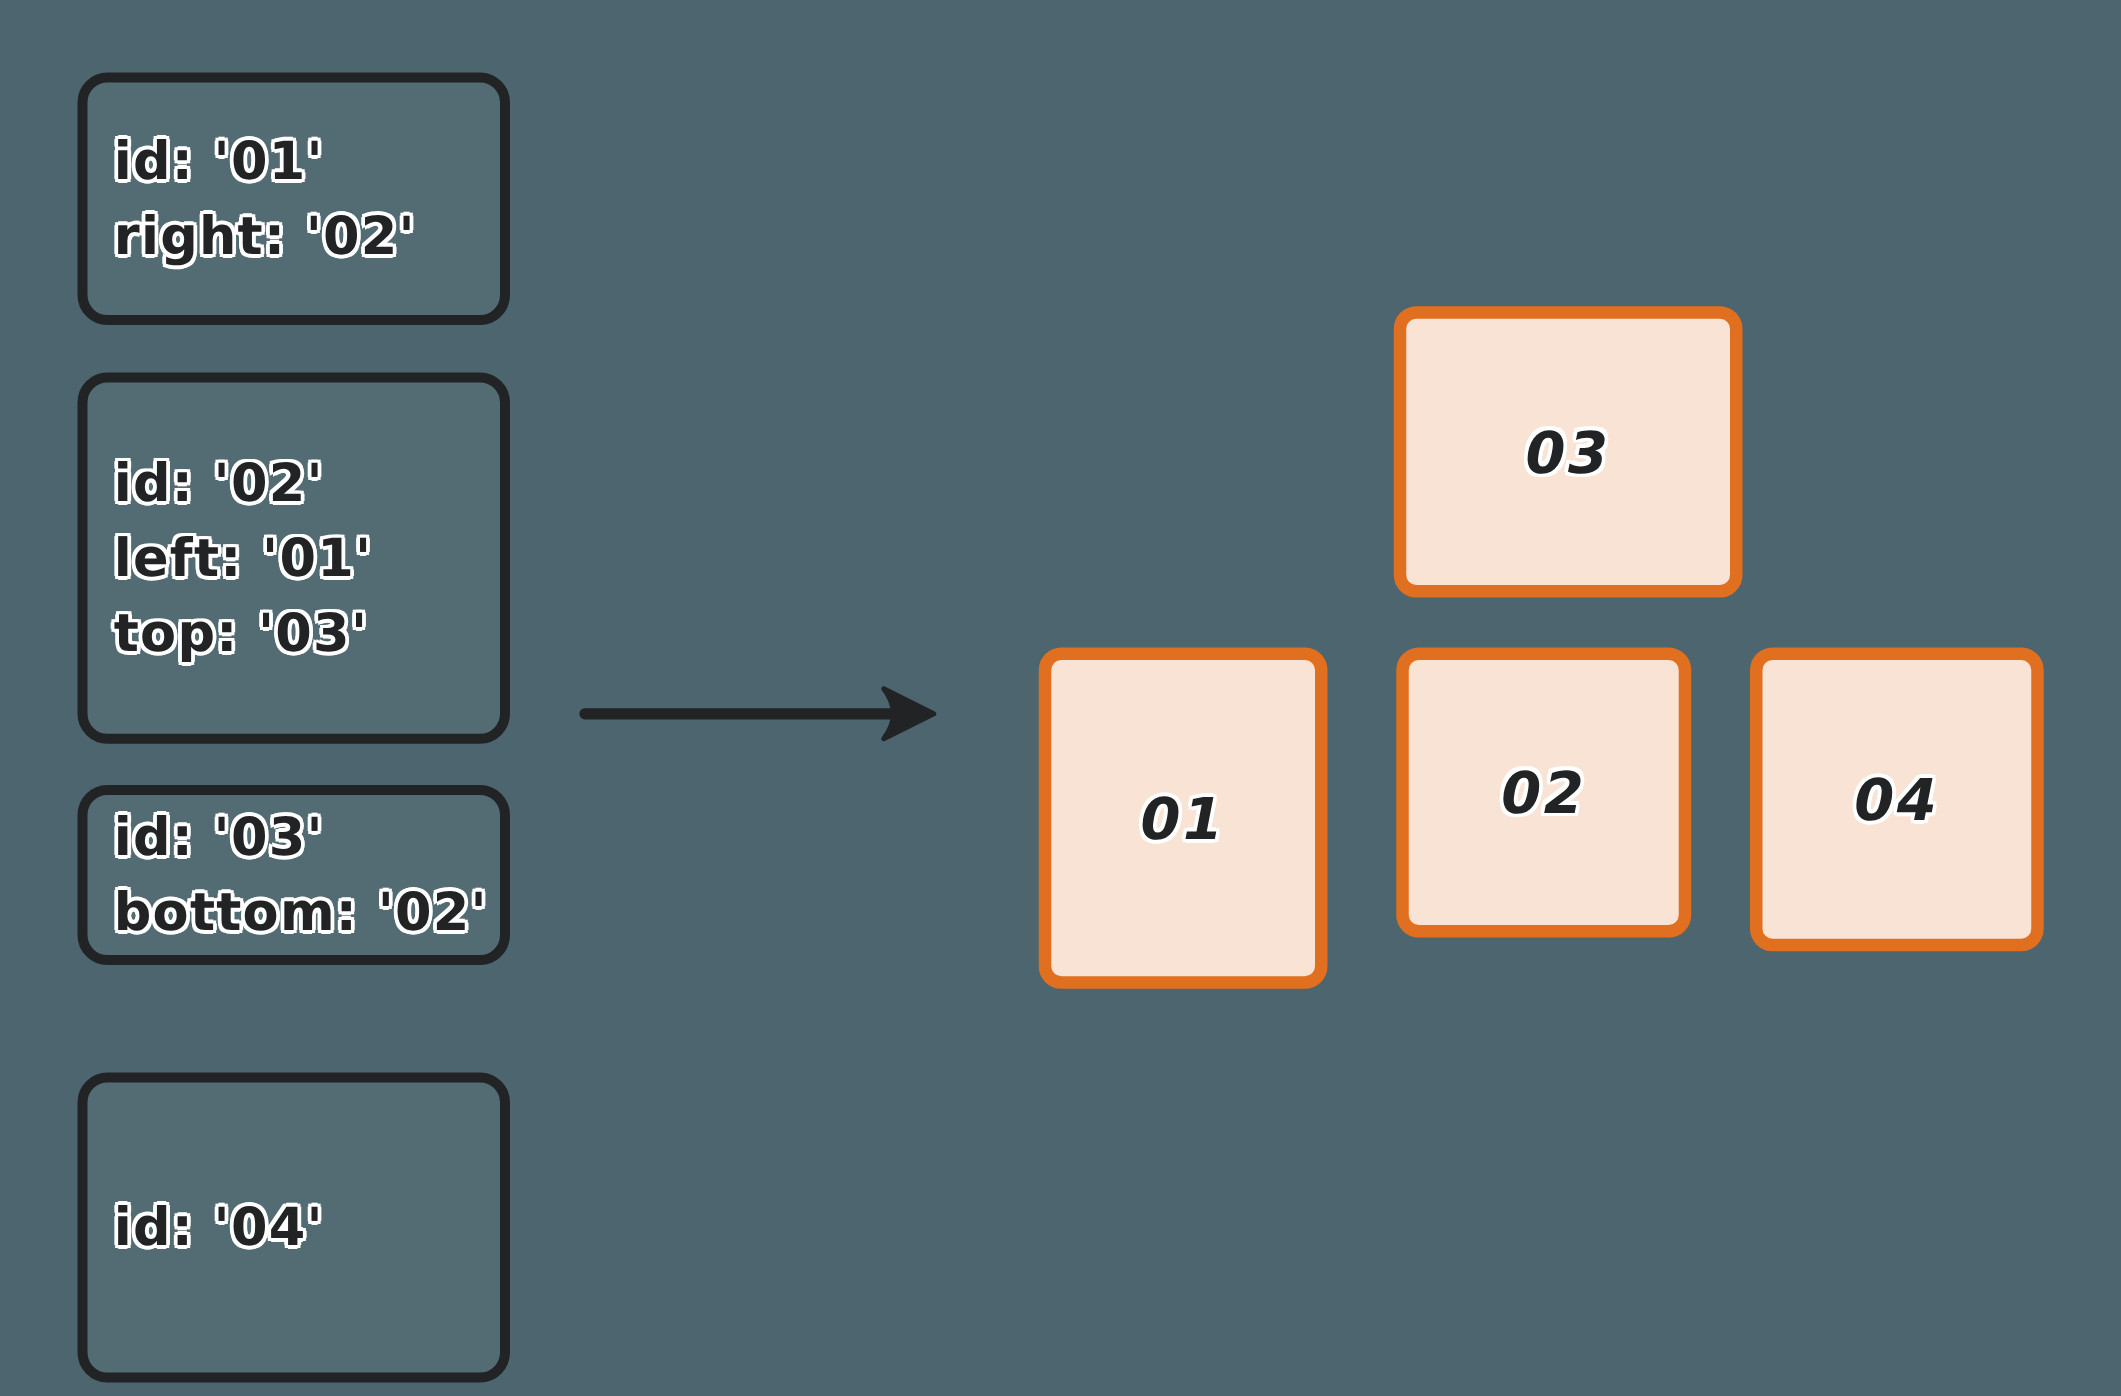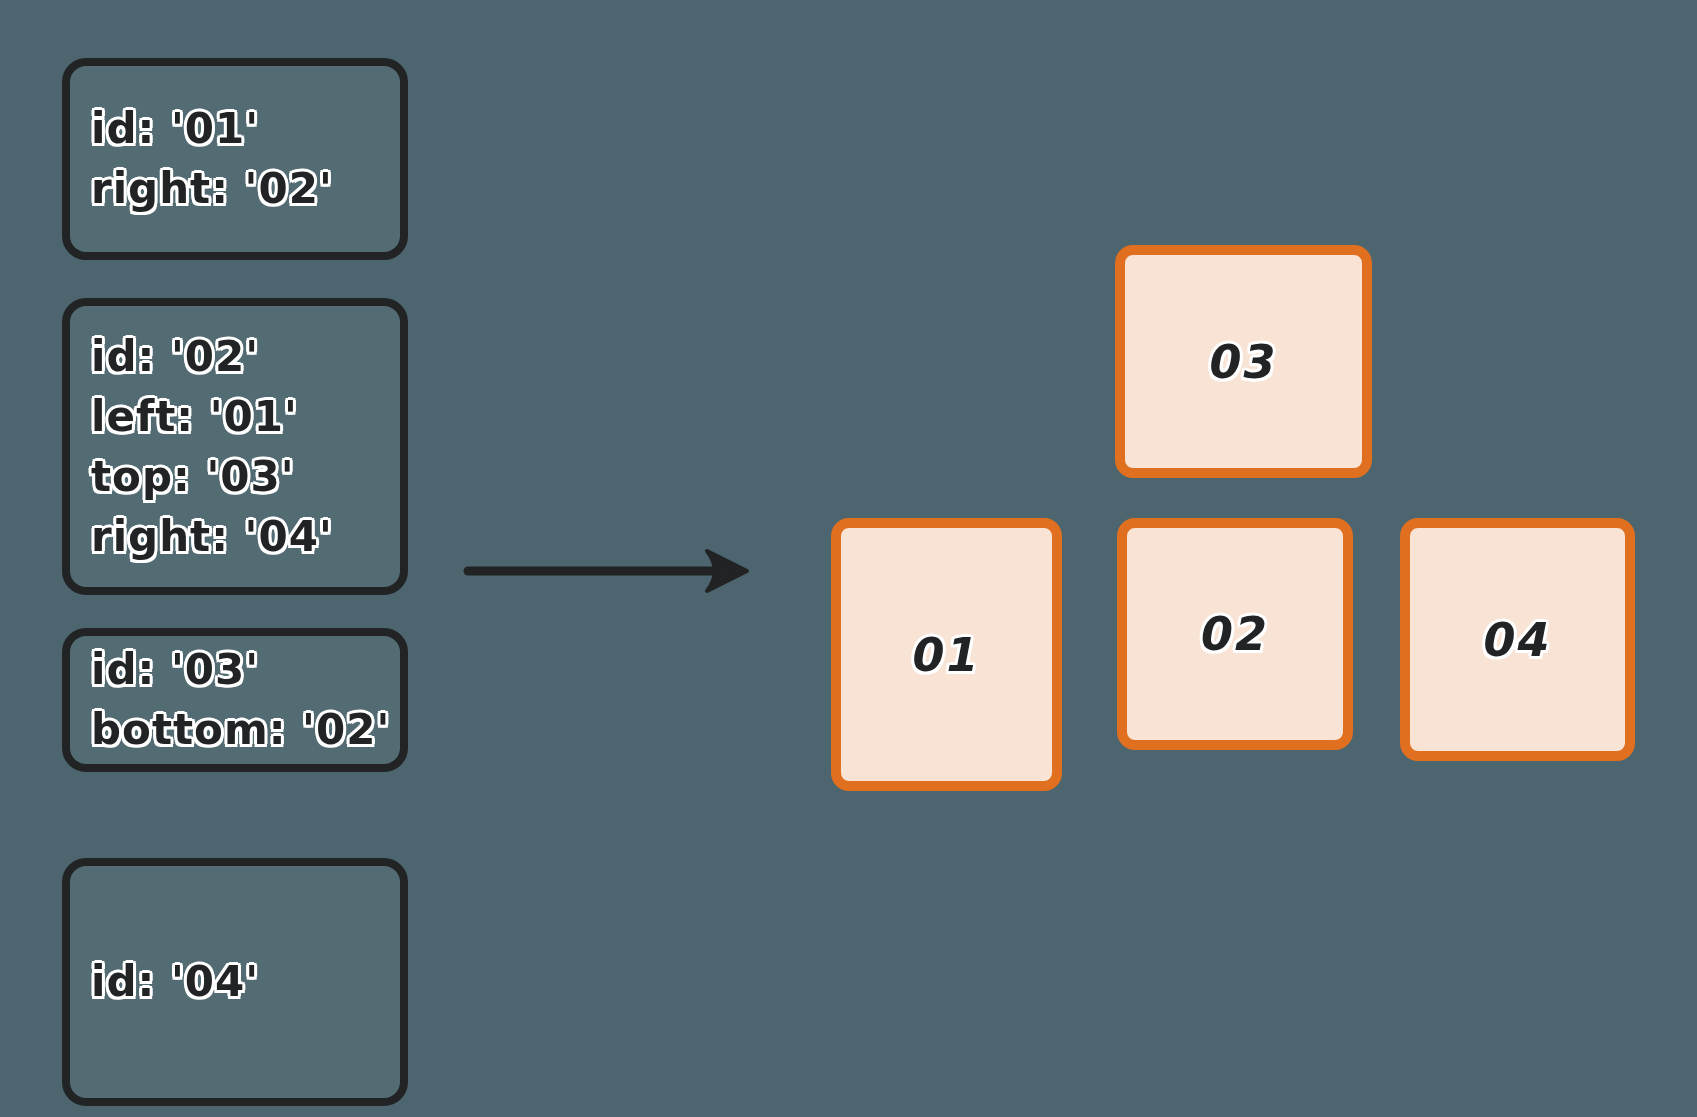--- a/index.html
+++ b/index.html
@@ -62,21 +62,21 @@
   .node {
     position: absolute;
     box-sizing: border-box;
     border: 10px solid var(--node_border, #e0701f);
     border-radius: 18px;
     background: var(--node_fill, #f8e3d4);
     display: flex;
     align-items: center;
     justify-content: center;
   }
-  #node-03 { left: 1115px; top: 245px; width: 257px; height: 233px; }
+  #node-03 { left: 1115px; top: 245px; width: 279px; height: 233px; }
   #node-01 { left: 831px;  top: 518px; width: 231px; height: 273px; }
   #node-02 { left: 1117px; top: 518px; width: 236px; height: 232px; }
   #node-04 { left: 1400px; top: 518px; width: 235px; height: 243px; }
 
   .node-label {
     font-size: 46px;
     font-weight: bold;
     font-style: italic;
     color: var(--ink, #212325);
     letter-spacing: 2px;
@@ -94,21 +94,20 @@
 
   <div class="spec-card" id="card-a">
     <span class="spec-line">id: '01'</span>
     <span class="spec-line">right: '02'</span>
   </div>
 
   <div class="spec-card" id="card-b">
     <span class="spec-line">id: '02'</span>
     <span class="spec-line">left: '01'</span>
     <span class="spec-line">top: '03'</span>
-    <span class="spec-line">right: '04'</span>
   </div>
 
   <div class="spec-card" id="card-c">
     <span class="spec-line">id: '03'</span>
     <span class="spec-line">bottom: '02'</span>
   </div>
 
   <div class="spec-card" id="card-d">
     <span class="spec-line">id: '04'</span>
   </div>

